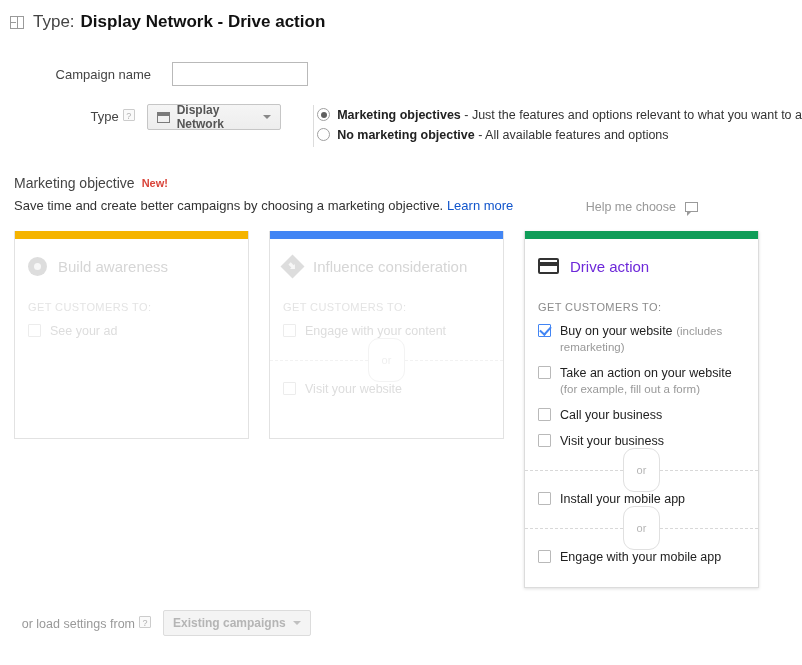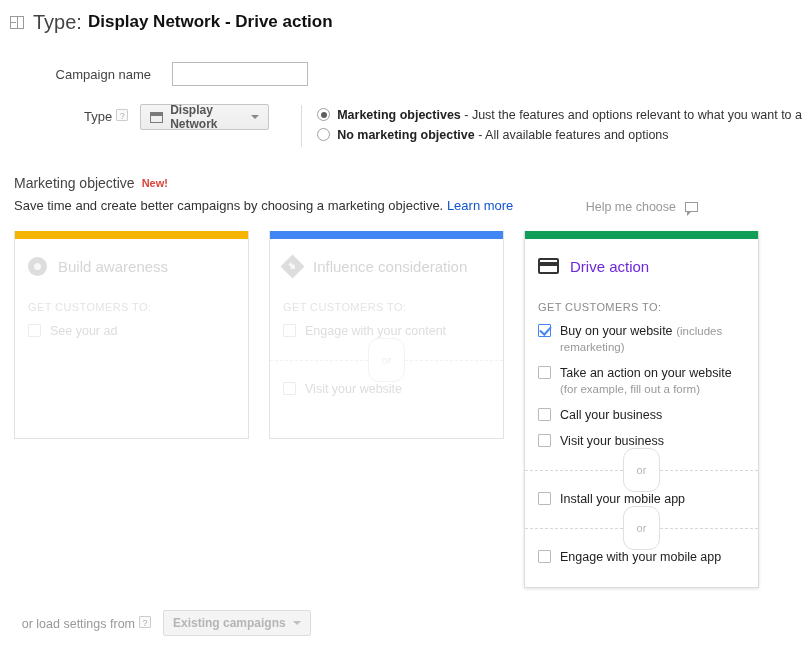--- a/index.html
+++ b/index.html
@@ -43,21 +43,21 @@
     background: #9a9a9a;
   }
   .panel-icon::after {
     content: "";
     position: absolute;
     left: 6px; top: 0;
     width: 1px; height: 11px;
     background: #9a9a9a;
   }
   .header-label {
-    font-size: 20px;
+    font-size: 17px;
     color: #444444;
     font-weight: normal;
   }
   .header-title {
     font-size: 17px;
     color: #111111;
     font-weight: bold;
     margin-left: 6px;
   }
 
@@ -150,21 +150,21 @@
     border-left: 4px solid transparent;
     border-right: 4px solid transparent;
     border-top: 4px solid #888888;
     flex: none;
   }
   .btn-dropdown.disabled .caret { border-top-color: #c0c0c0; }
 
   
   .radio-block {
     border-left: 1px solid #dcdcdc;
-    padding-left: 15px;
+    padding-left: 3px;
     margin-left: 32px;
     margin-top: 1px;
     min-height: 42px;
   }
   .radio-line {
     display: flex;
     align-items: flex-start;
     line-height: 20px;
     white-space: nowrap;
   }

